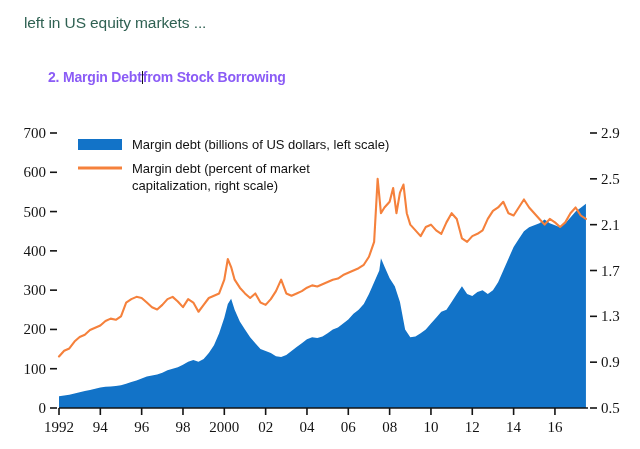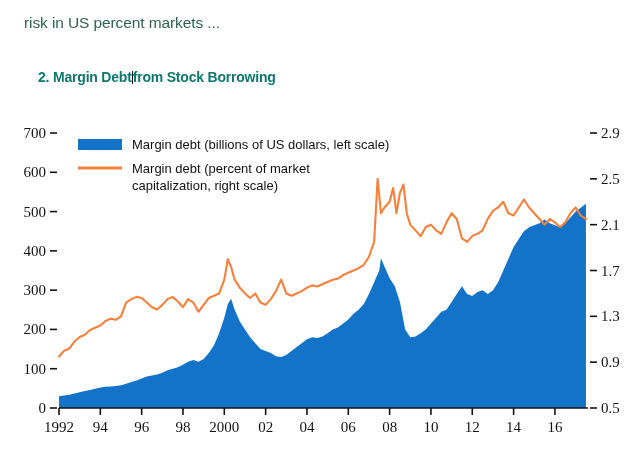--- a/index.html
+++ b/index.html
@@ -26,25 +26,25 @@
     top: 12px;
     width: 600px;
     font-size: 15.5px;
     line-height: 21px;
     color: #2f6152;
     font-weight: 400;
     letter-spacing: -0.1px;
   }
   .panel-title {
     position: absolute;
-    left: 38px;
+    left: 48px;
     top: 69px;
     font-size: 14px;
     font-weight: bold;
-    color: #0f766e;
+    color: #8b5cf6;
     letter-spacing: -0.2px;
     white-space: nowrap;
   }
   .caret {
     display: inline-block;
     width: 1px;
     height: 13px;
     background: #111;
     vertical-align: -2px;
     margin: 0 0px;
@@ -70,21 +70,21 @@
     font-size: 13px;
     fill: #111111;
   }
 </style>
 </head>
 <body>
 
 <div id="figure">
 
   <div class="header-text">
-    <div>risk in US percent markets ...</div>
+    <div>left in US equity markets ...</div>
   </div>
 
   <div class="panel-title">
     <span>2.</span>
     <span>Margin Debt</span><span class="caret"></span><span>from Stock Borrowing</span>
   </div>
 
   <div id="plot-wrap">
     <svg id="chart-svg" width="640" height="349" viewBox="0 0 640 349">
         <path d="M 59 308 L 59.00 296.21 L 64.17 295.43 L 69.33 294.64 L 74.50 293.46 L 79.66 292.29 L 84.83 291.11 L 90.00 289.93 L 95.16 288.75 L 100.33 287.57 L 105.49 286.79 L 110.66 286.39 L 115.83 286.00 L 120.99 285.21 L 126.16 283.64 L 131.32 282.07 L 136.49 280.50 L 141.66 278.54 L 146.82 276.57 L 151.99 275.39 L 157.15 274.61 L 162.32 272.64 L 167.49 270.29 L 172.65 268.71 L 177.82 267.14 L 182.98 264.79 L 188.15 261.64 L 193.32 260.07 L 198.48 261.64 L 203.65 258.89 L 208.81 253.00 L 213.98 245.14 L 219.15 233.36 L 224.31 217.64 L 227.83 203.89 L 231.13 198.79 L 234.64 209.79 L 239.81 221.57 L 244.98 229.43 L 250.14 237.29 L 255.31 243.18 L 260.47 249.07 L 265.64 251.04 L 270.81 253.00 L 275.97 256.14 L 281.14 256.93 L 286.30 254.96 L 291.47 251.04 L 296.64 247.11 L 301.80 243.18 L 306.97 239.25 L 312.13 237.29 L 317.30 238.07 L 322.47 236.50 L 327.63 233.36 L 332.80 229.43 L 337.96 227.46 L 343.13 223.54 L 348.30 219.61 L 353.46 213.71 L 358.63 209.79 L 363.79 203.89 L 368.96 194.07 L 374.13 182.29 L 379.29 170.50 L 380.95 158.32 L 384.46 166.57 L 389.63 178.36 L 394.79 186.21 L 399.96 201.93 L 405.12 229.43 L 410.29 237.29 L 415.46 236.50 L 420.62 233.36 L 425.79 229.43 L 430.95 223.54 L 436.12 217.64 L 441.29 211.75 L 446.45 209.79 L 451.62 201.93 L 456.78 194.07 L 461.95 186.21 L 467.12 194.07 L 472.28 196.04 L 477.45 192.11 L 482.61 190.14 L 487.78 194.07 L 492.95 190.14 L 498.11 182.29 L 503.28 170.50 L 508.44 158.71 L 513.61 146.93 L 518.78 139.07 L 523.94 131.21 L 529.11 127.29 L 534.27 125.32 L 539.44 123.36 L 544.61 119.43 L 549.77 123.36 L 554.94 125.32 L 560.10 127.29 L 565.27 123.36 L 570.44 117.46 L 575.60 111.57 L 580.77 107.64 L 585.93 103.71 L 585.93 308 Z" fill="#1273c8" stroke="none"></path>

